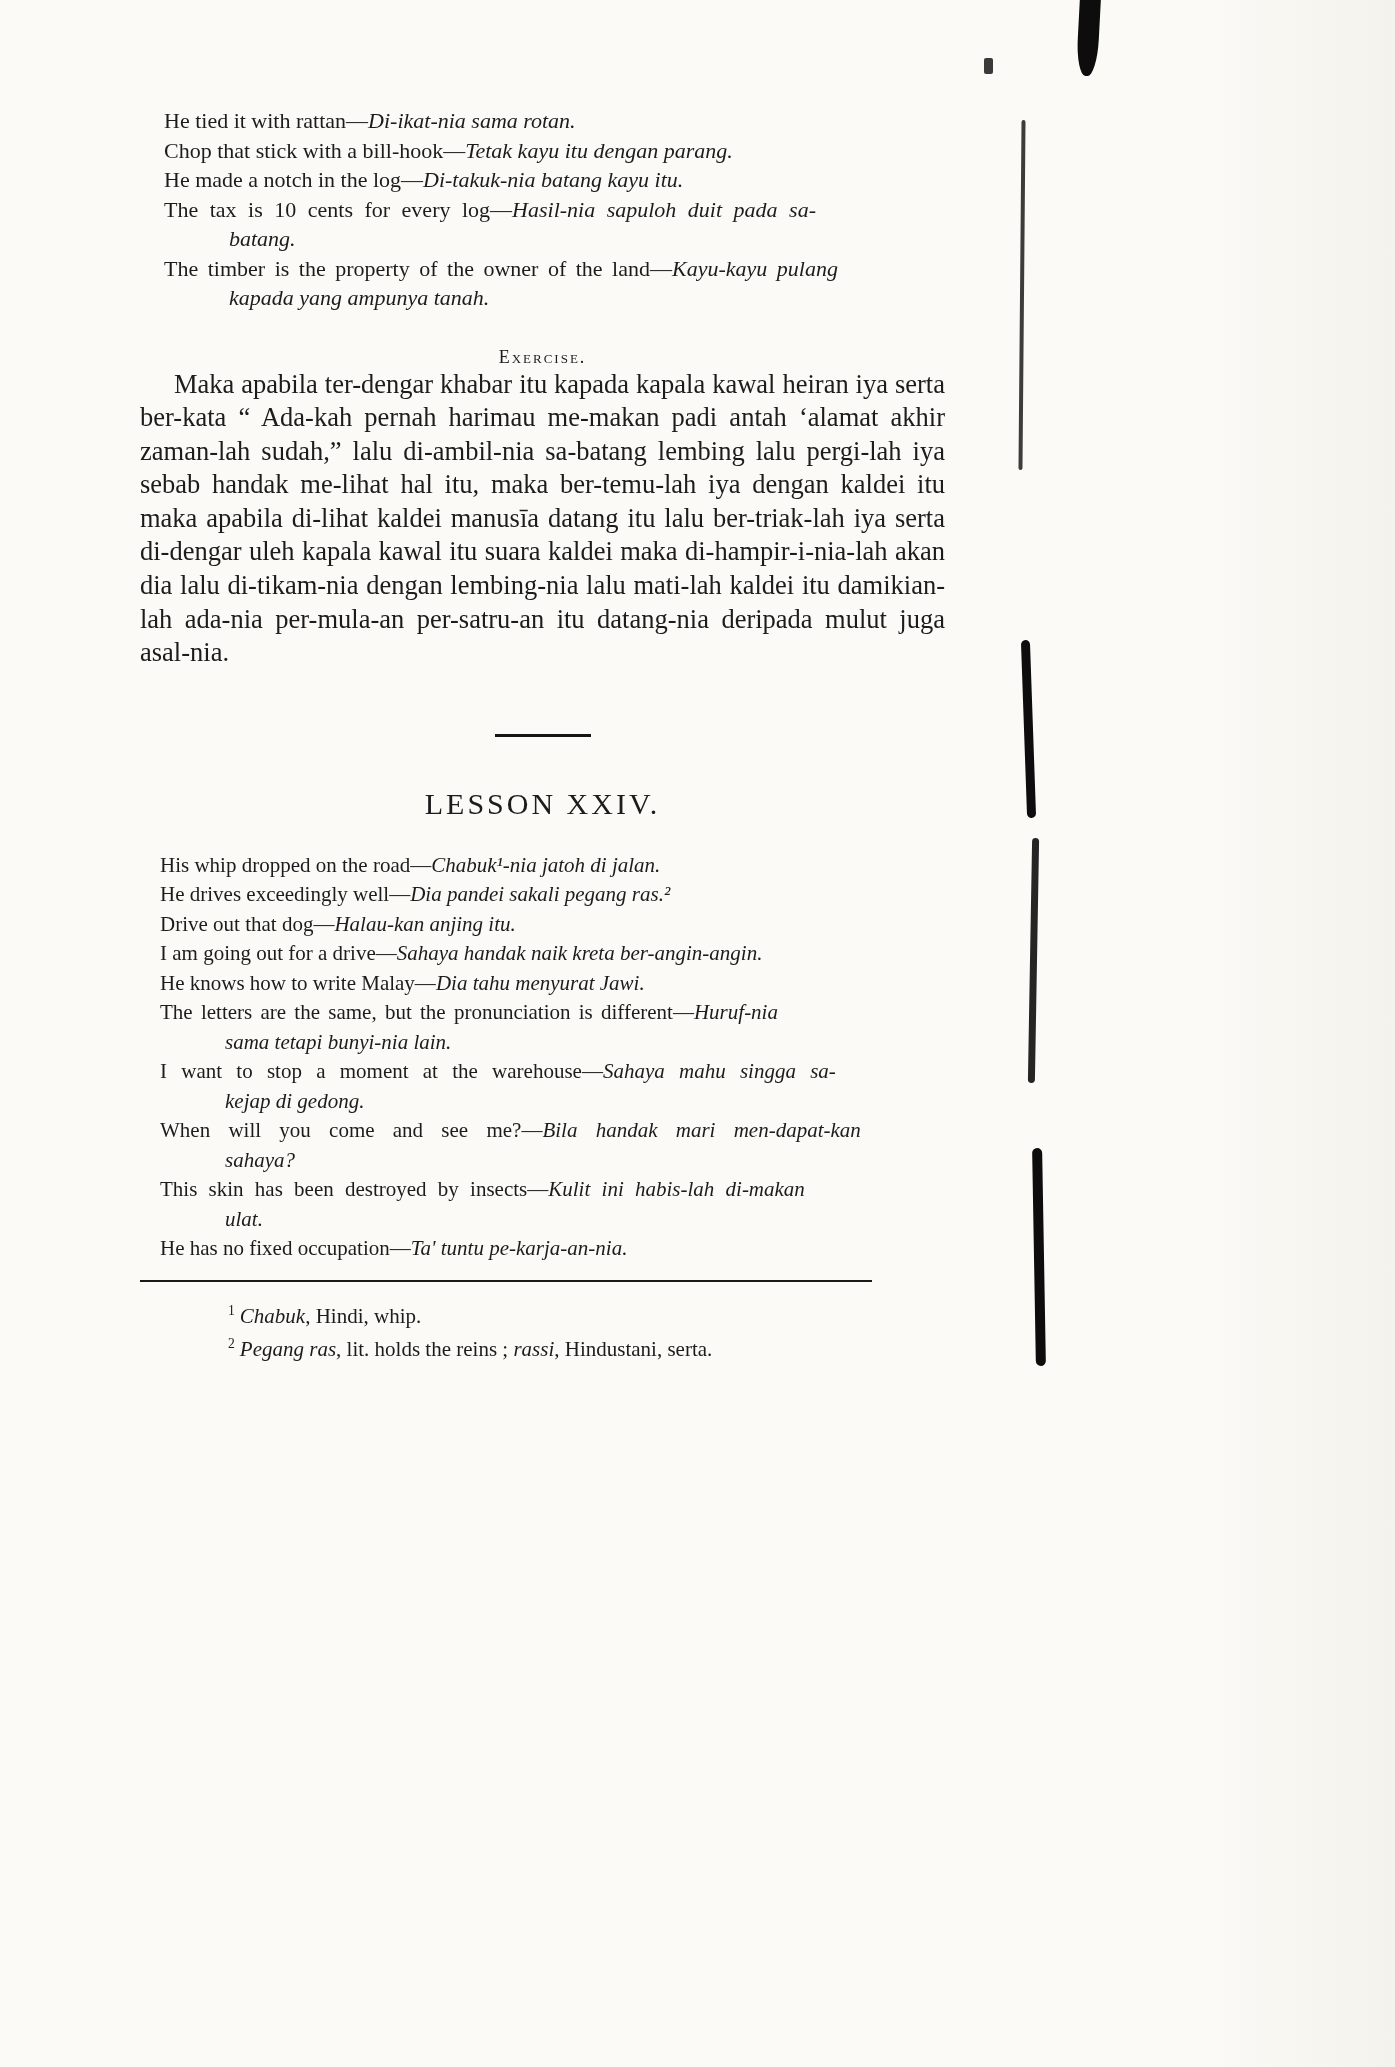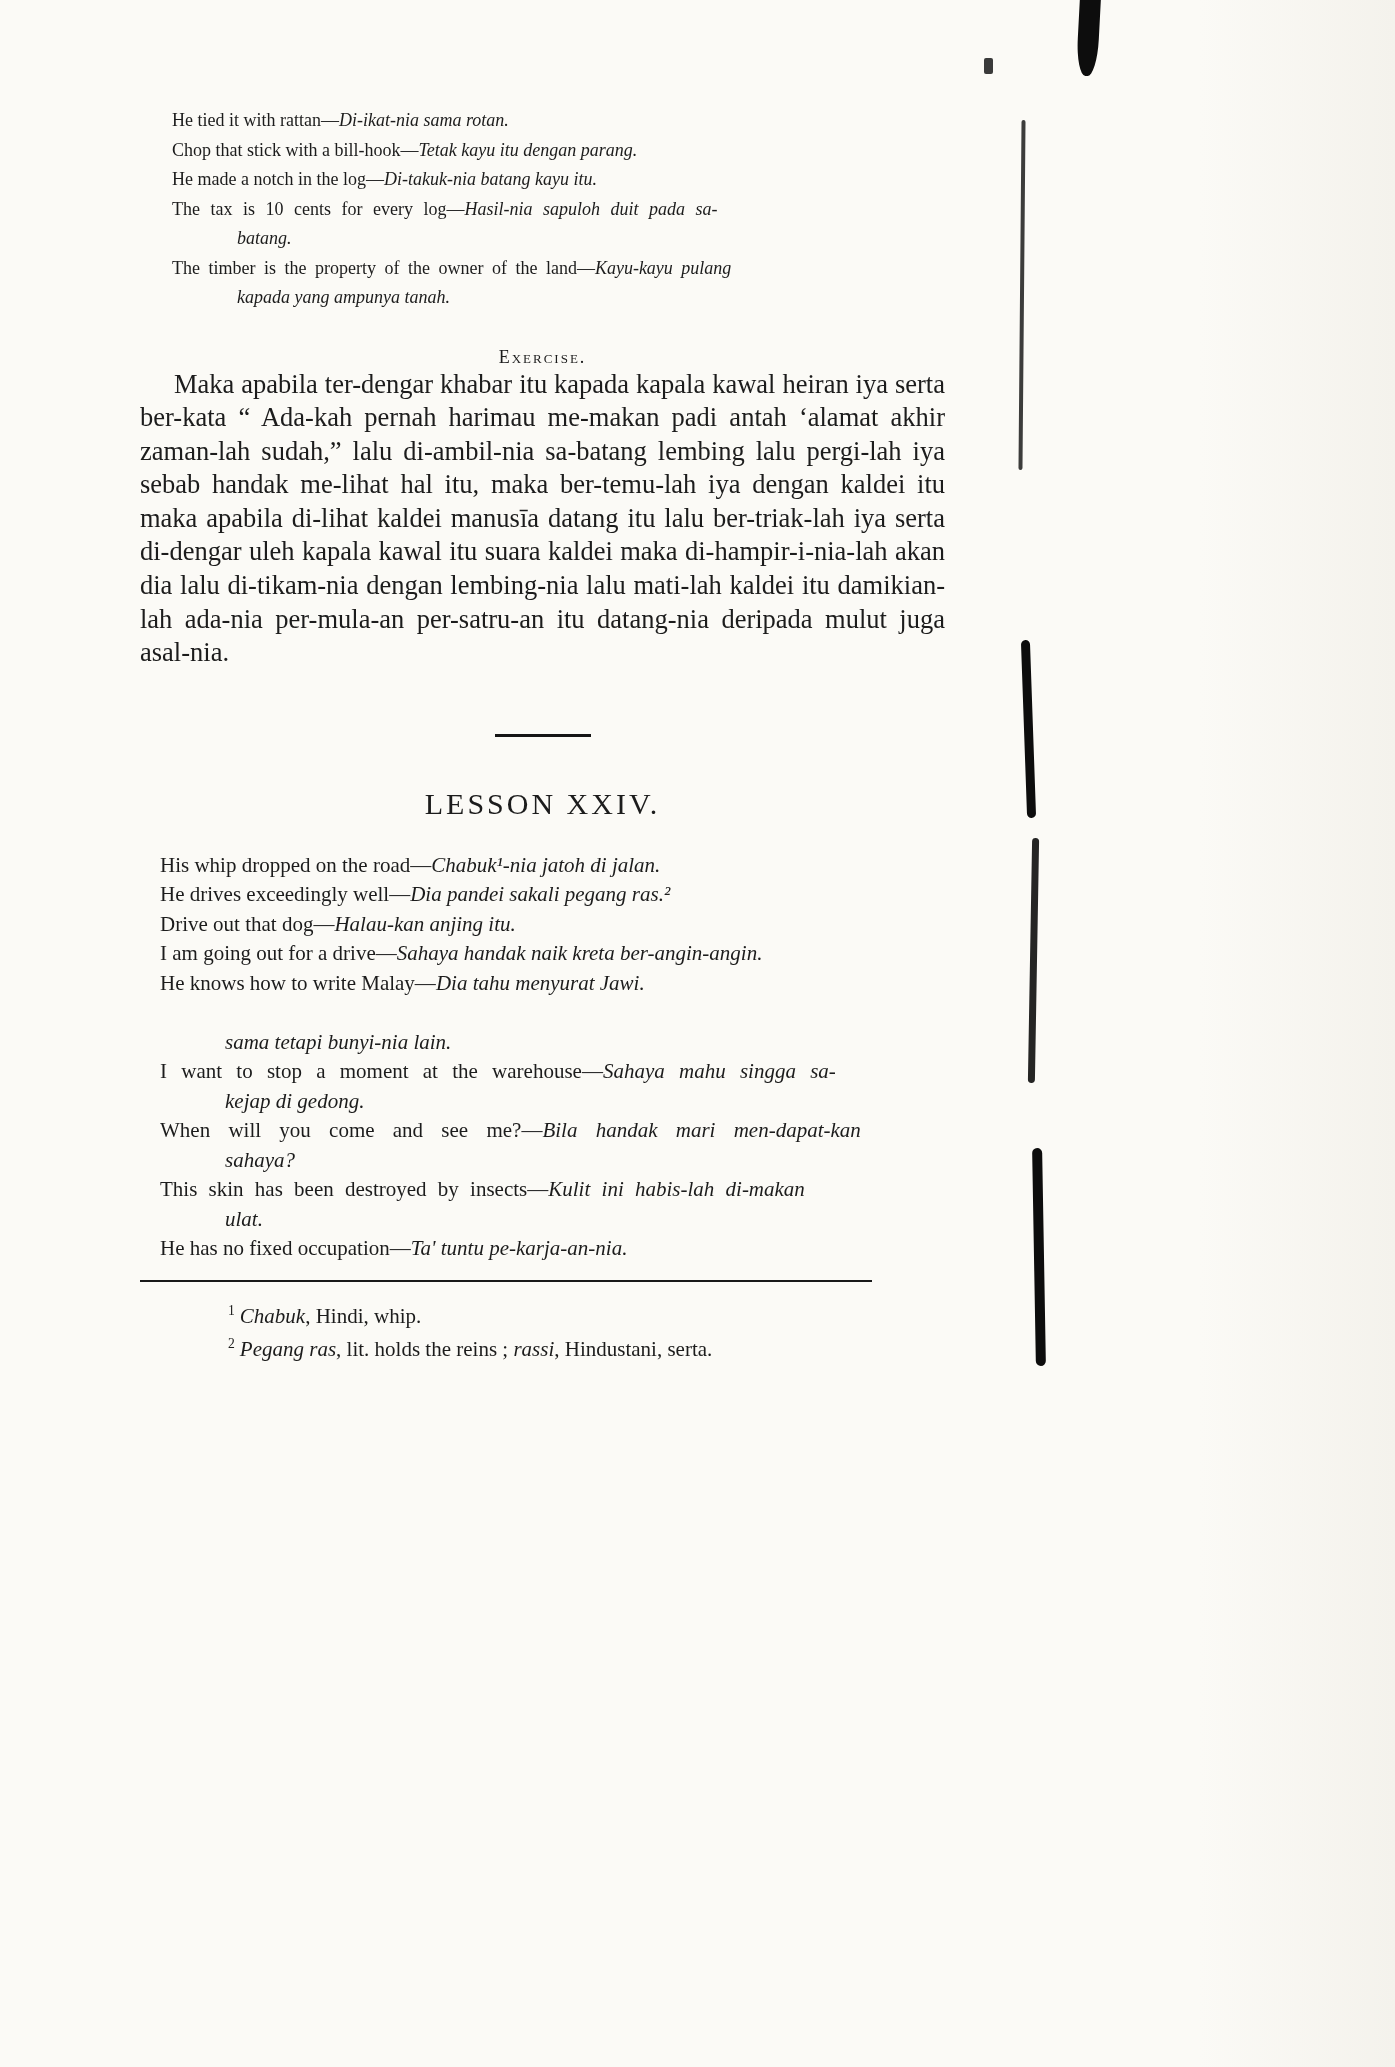--- a/index.html
+++ b/index.html
@@ -11,21 +11,21 @@
     color:#1c1c1c;
     font-family:"Liberation Serif", serif;
     overflow:hidden;
   }
   .header { position:absolute; top:50px; left:140px; width:805px; text-align:center; }
   .pagenum { position:absolute; left:-5px; top:0; font-size:23px; letter-spacing:2px; }
   .htitle  { font-size:22px; letter-spacing:2px; }
 
   .content { position:absolute; top:106px; left:140px; width:805px; }
 
-  .slist { margin-left:32px; font-size:18px; line-height:29.5px; }
+  .slist { margin-left:24px; font-size:22px; line-height:29.5px; }
   .hang  { padding-left:65px; text-indent:-65px; }
   .en { font-style:normal; }
   i  { font-style:italic; }
 
   .ex-head { margin-top:34px; text-align:center; font-weight:normal;
              font-variant:small-caps; font-size:18px; letter-spacing:2px; }
   .ex-body { font-size:26.5px; line-height:33.6px;
              text-align:justify; text-indent:34px; }
 
   .divider { margin:64px auto 0 auto; width:96px; border-top:3px solid #151515; }
@@ -72,21 +72,21 @@
     <div class="divider"></div>
 
     <h2 class="lesson-head">LESSON XXIV.</h2>
 
     <div class="lesson-list">
       <p class="hang"><span class="en">His whip dropped on the road—</span><i>Chabuk¹-nia jatoh di jalan.</i></p>
       <p class="hang"><span class="en">He drives exceedingly well—</span><i>Dia pandei sakali pegang ras.²</i></p>
       <p class="hang"><span class="en">Drive out that dog—</span><i>Halau-kan anjing itu.</i></p>
       <p class="hang"><span class="en">I am going out for a drive—</span><i>Sahaya handak naik kreta ber-angin-angin.</i></p>
       <p class="hang"><span class="en">He knows how to write Malay—</span><i>Dia tahu menyurat Jawi.</i></p>
-      <p class="hang"><br><i>sama tetapi bunyi-nia lain.</i></p>
+      <p class="hang"><span class="ws3"><span class="en">The letters are the same, but the pronunciation is different—</span><i>Huruf-nia</i></span><br><i>sama tetapi bunyi-nia lain.</i></p>
       <p class="hang"><span class="ws9"><span class="en">I want to stop a moment at the warehouse—</span><i>Sahaya mahu singga sa-</i></span><br><i>kejap di gedong.</i></p>
       <p class="hang"><span class="ws13"><span class="en">When will you come and see me?—</span><i>Bila handak mari men-dapat-kan</i></span><br><i>sahaya?</i></p>
       <p class="hang"><span class="ws6"><span class="en">This skin has been destroyed by insects—</span><i>Kulit ini habis-lah di-makan</i></span><br><i>ulat.</i></p>
       <p class="hang"><span class="en">He has no fixed occupation—</span><i>Ta' tuntu pe-karja-an-nia.</i></p>
     </div>
 
     <div class="fn-rule"></div>
 
     <div class="footnotes">
       <p><sup>1</sup><i>Chabuk</i><span>, Hindi, whip.</span></p>

